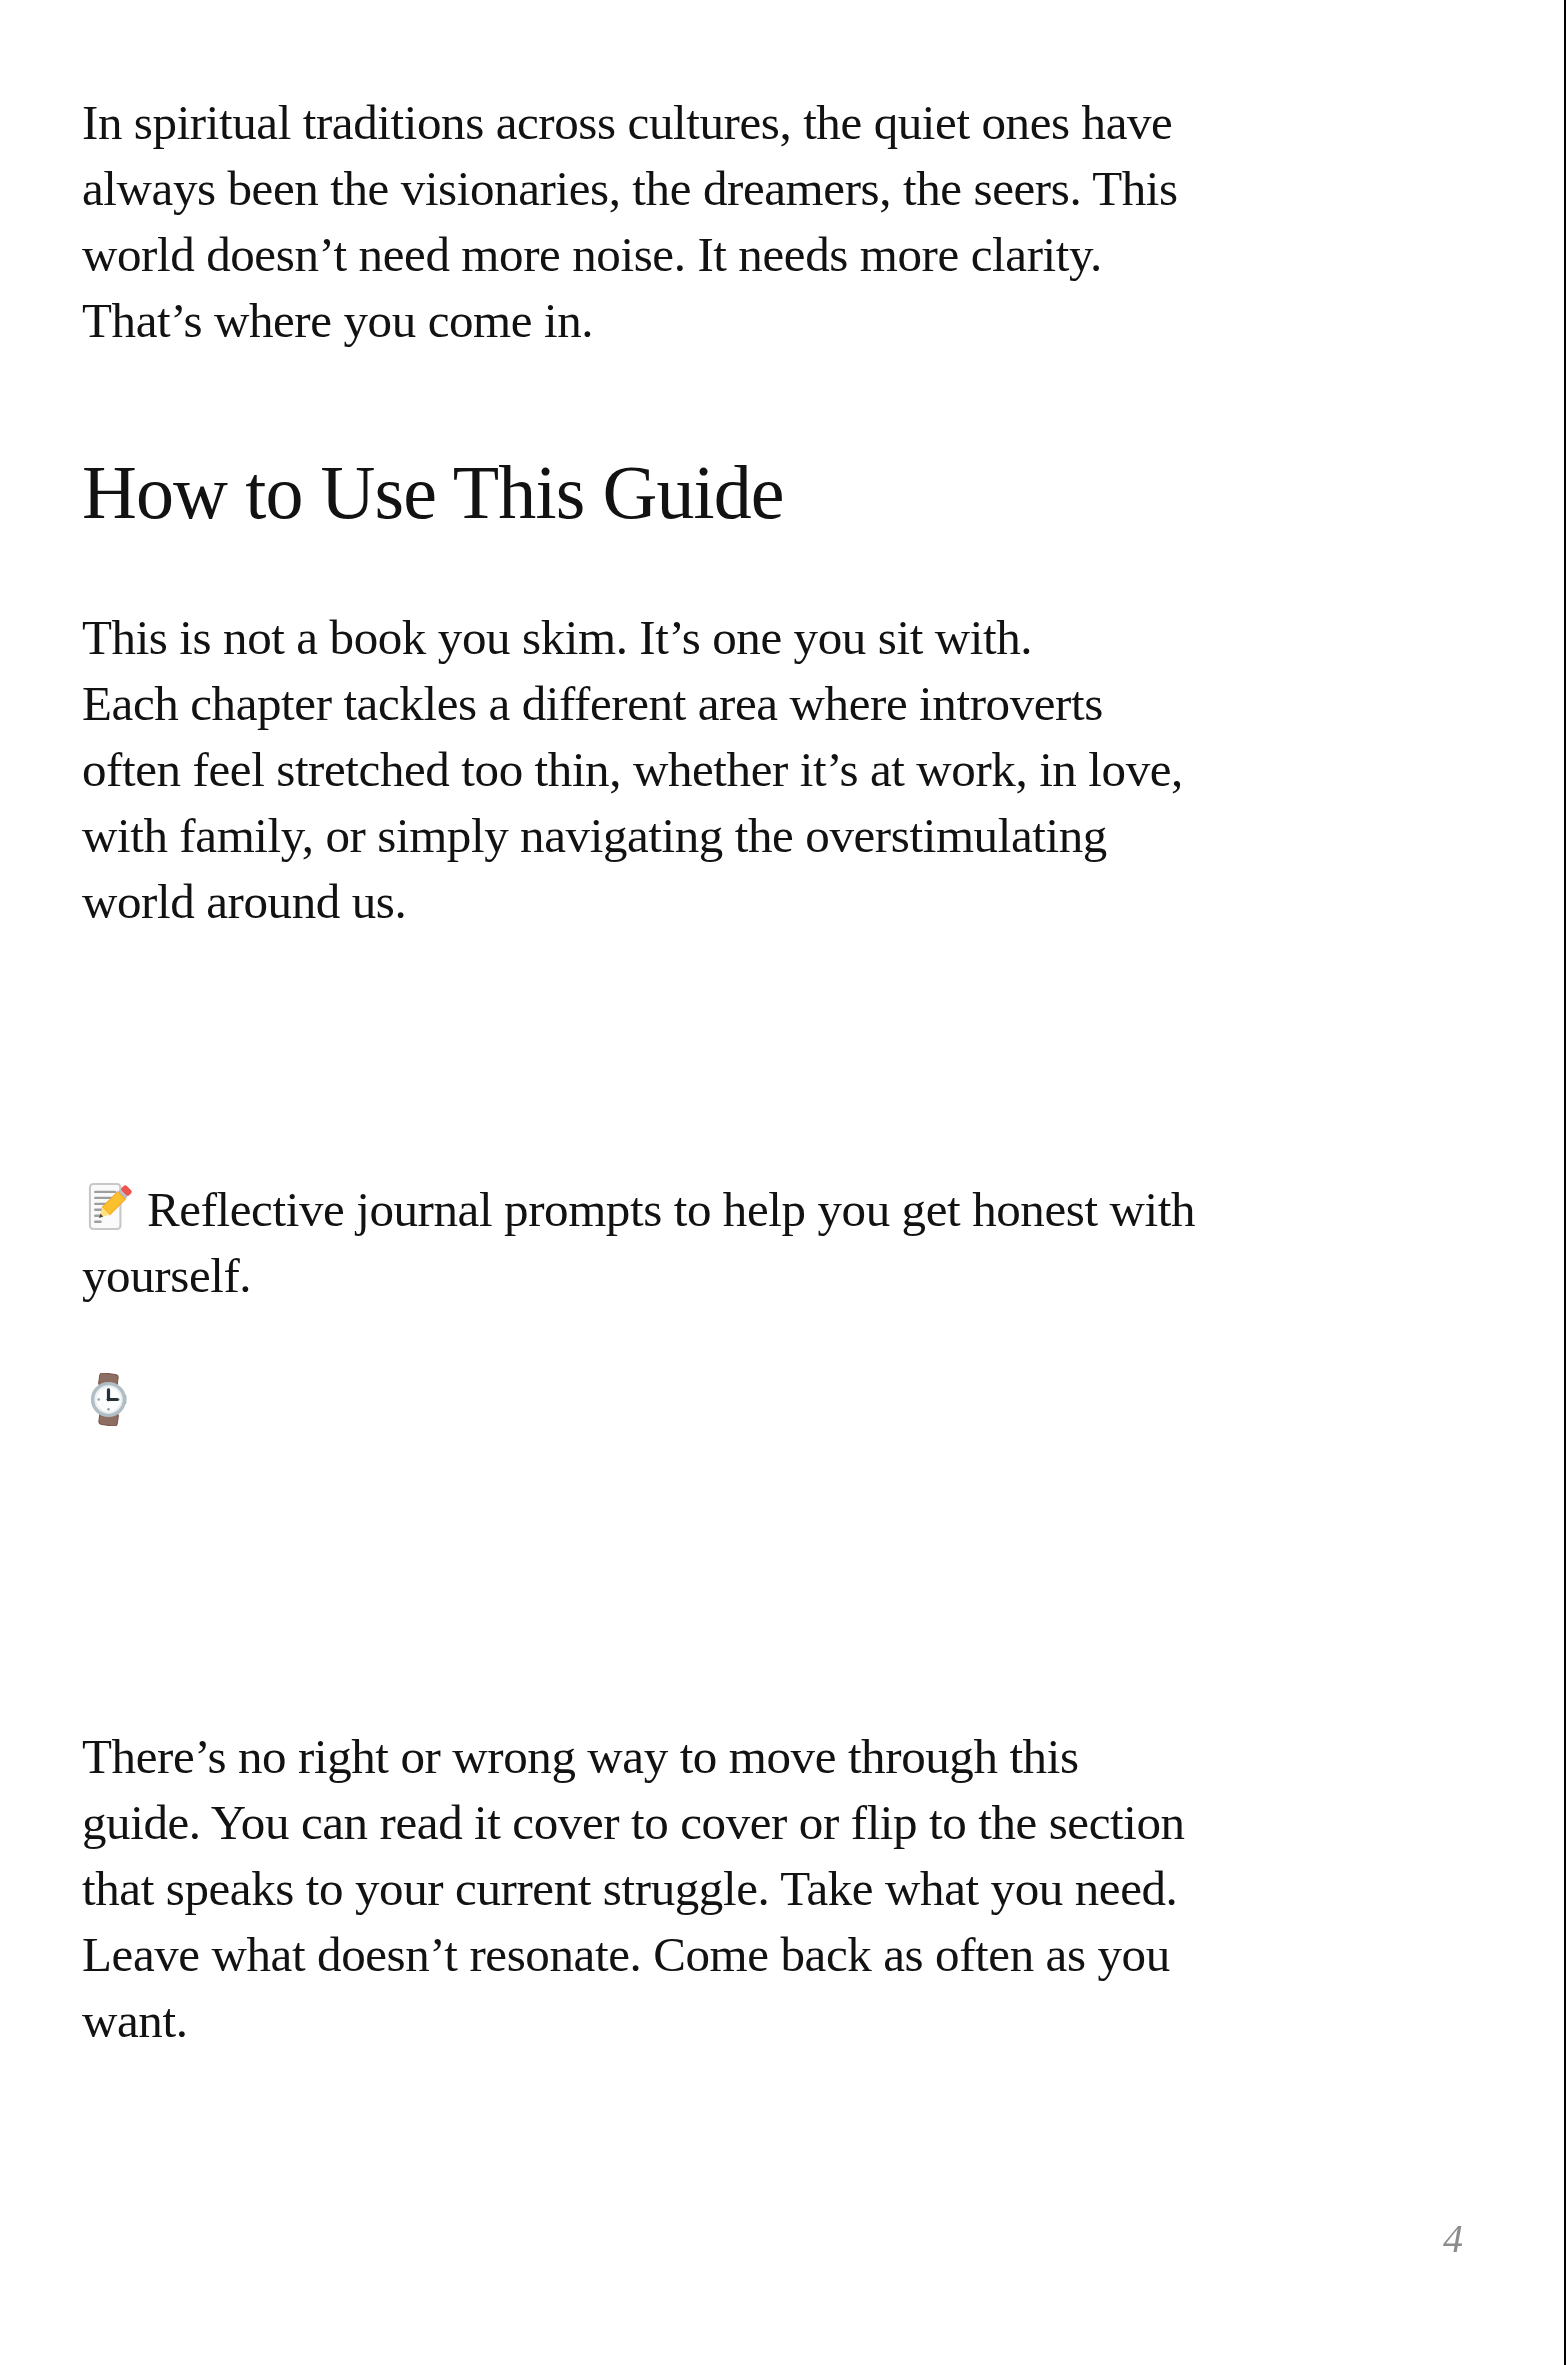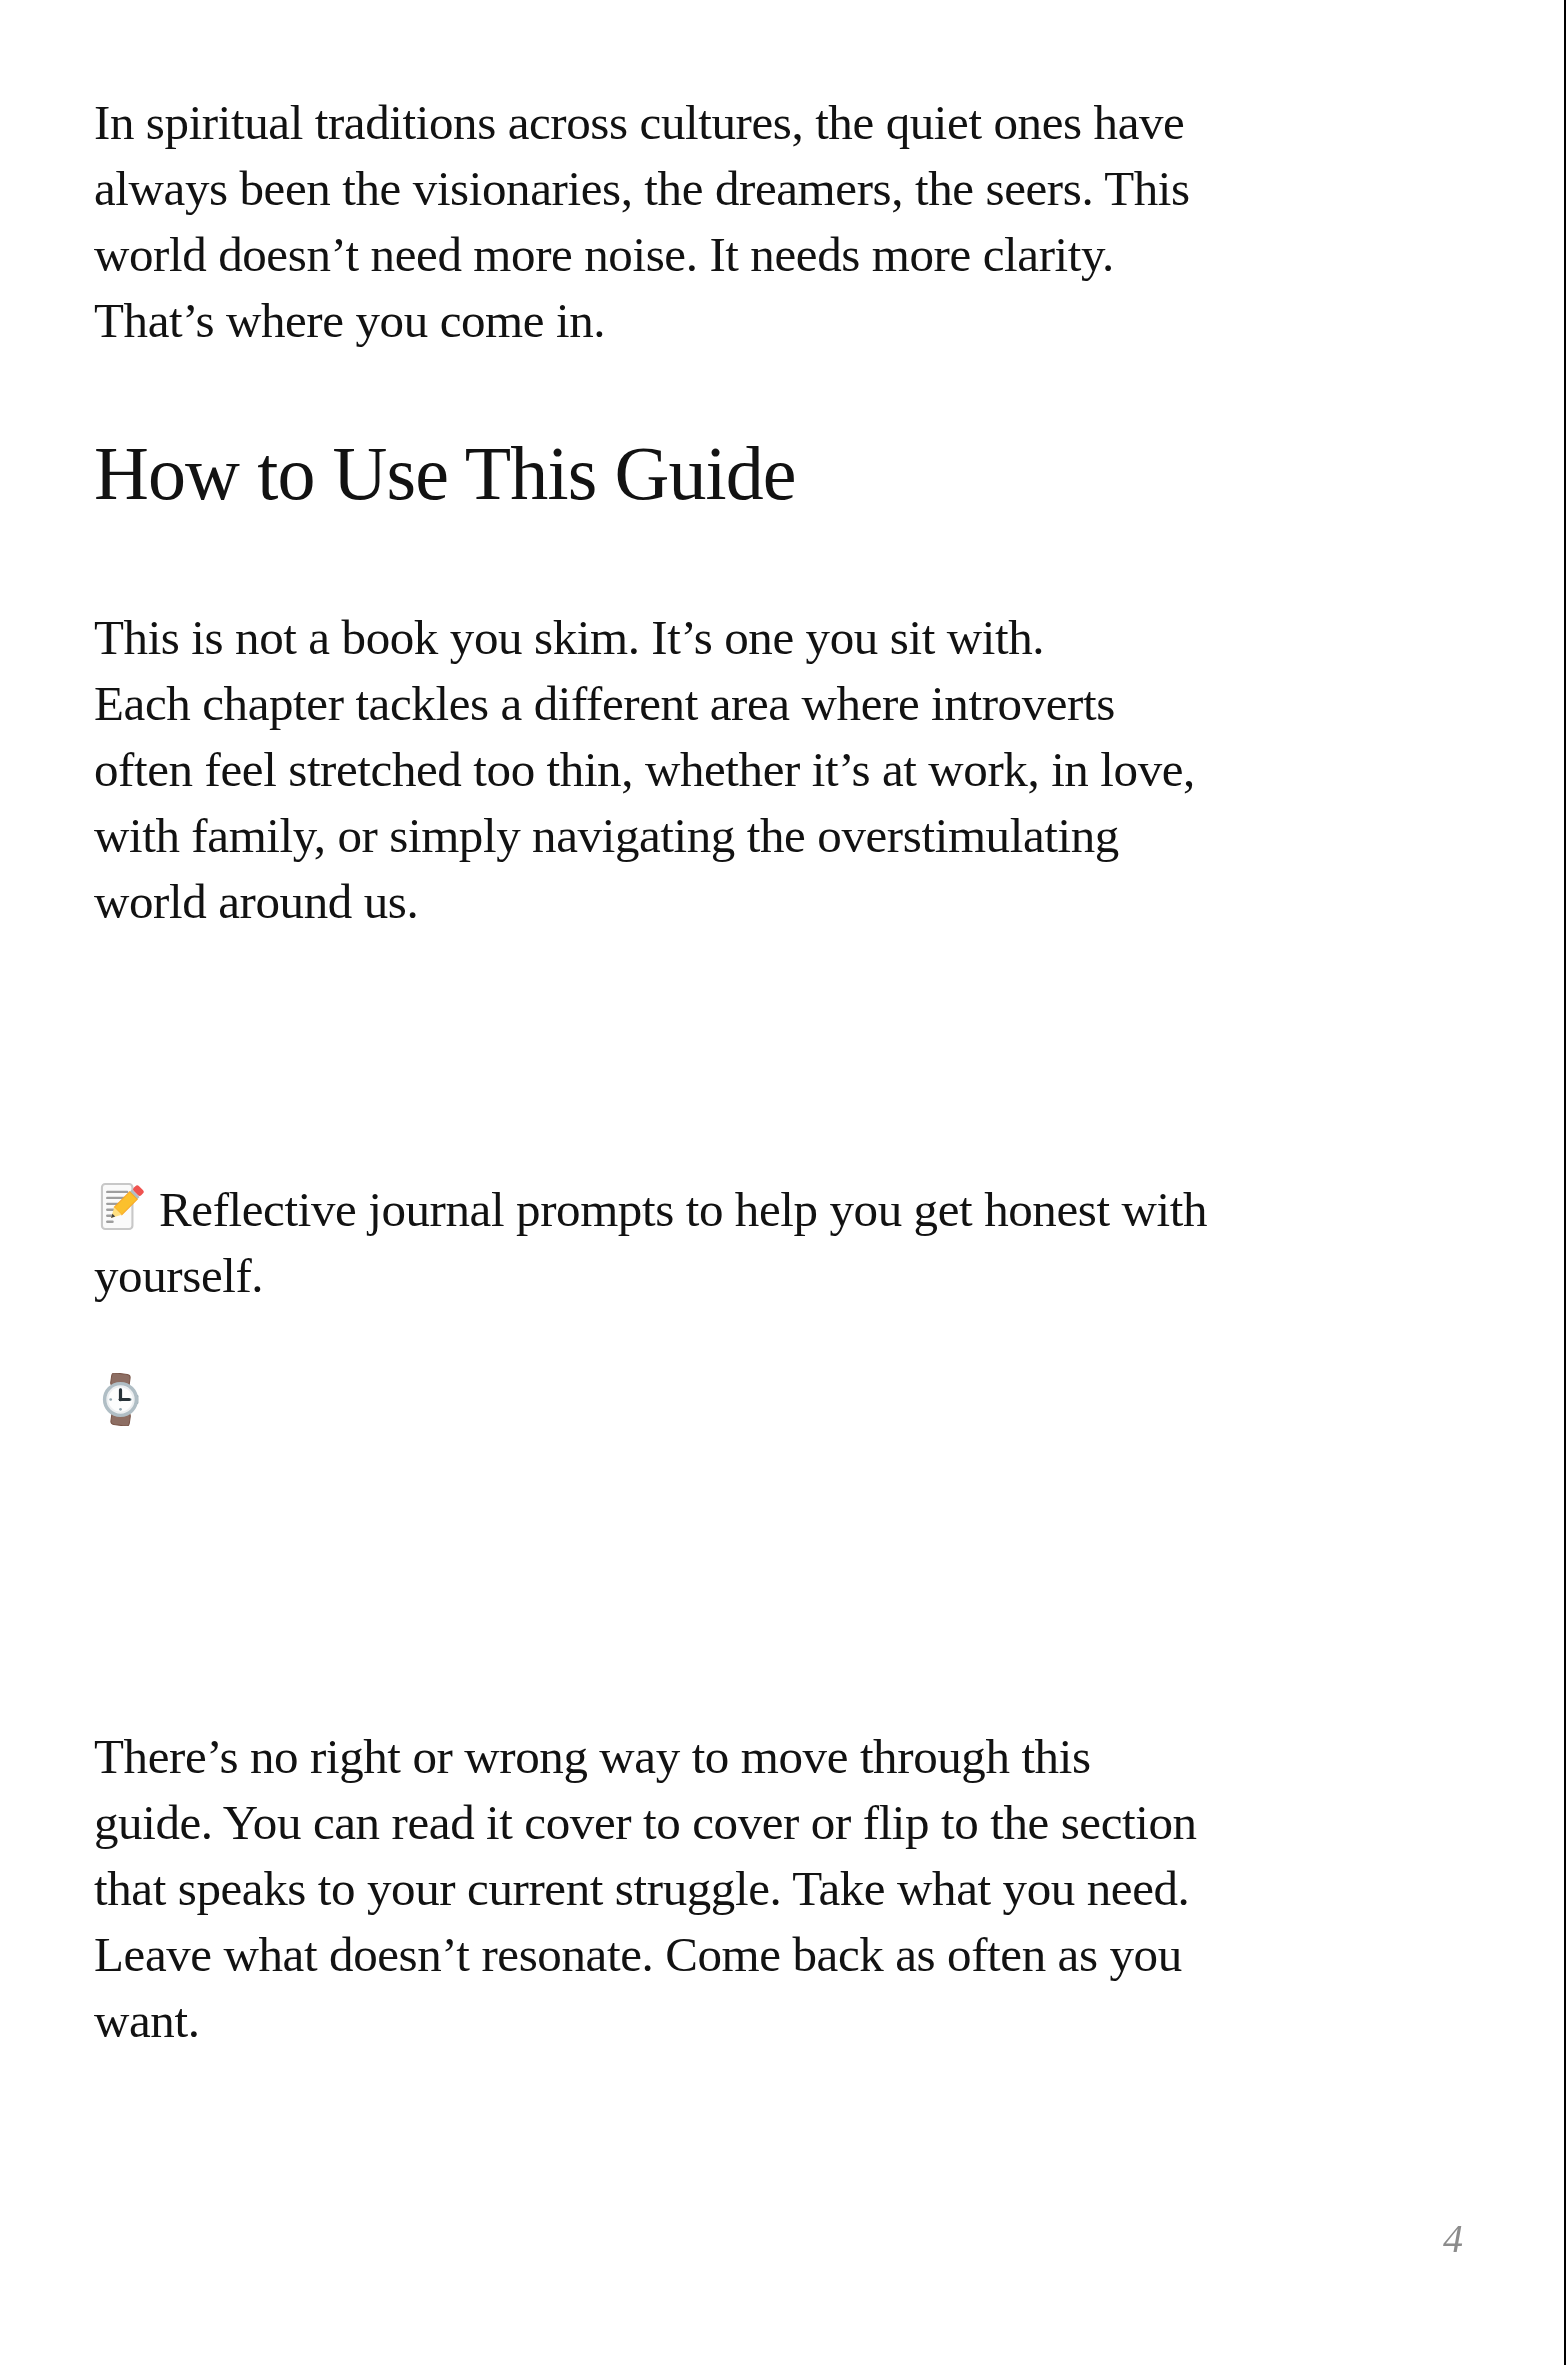--- a/index.html
+++ b/index.html
@@ -8,35 +8,36 @@
     position: relative;
     width: 1567px;
     height: 2366px;
     background: #ffffff;
     overflow: hidden;
     font-family: "Liberation Serif", "DejaVu Serif", serif;
     color: #121212;
   }
   .block {
     position: absolute;
-    left: 94px;
+    left: 82px;
     width: 1466px;
   }
   .body-text {
     font-size: 49px;
     line-height: 66px;
     letter-spacing: -0.4px;
     white-space: pre-line;
   }
   .heading {
     font-size: 76px;
     line-height: 94px;
     letter-spacing: -0.9px;
     font-weight: 400;
     white-space: pre;
+    margin-top: 19px;
   }
   .bullet { white-space: normal; margin-top: 36px; }
   .bullet .bullet-text { white-space: pre-line; }
   .emoji {
     display: inline-block;
     margin-right: 12px;
   }
   .emoji svg {
     width: 53px;
     height: 53px;

